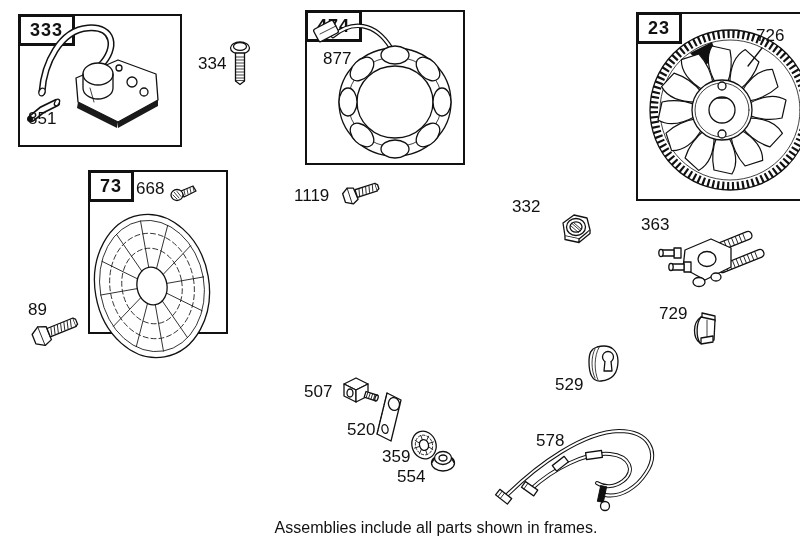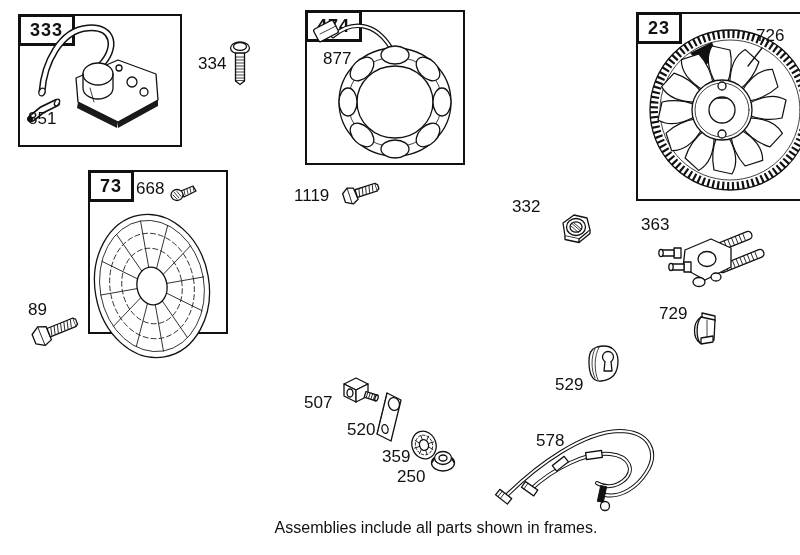--- a/index.html
+++ b/index.html
@@ -221,21 +221,21 @@
   <div class="pn" style="left:555px;top:376px;">529</div>
   <div class="part" style="left:584px;top:342px;">
     <svg width="38" height="44" viewBox="0 0 38 44">
       <path d="M13,5 C28,1 34,10 34,19 C34,31 28,38 17,39 C8,40 5,31 5,20 C5,11 7,7 13,5 Z" class="inkw"></path>
       <path d="M11,7 C7,14 7,28 11,36 M15,5.5 C10,14 10,29 14,38" class="ink thin"></path>
       <circle cx="24" cy="15" r="5.5" class="inkw"></circle>
       <path d="M21,19 L20,29 L28,29 L27,19" class="inkw"></path>
     </svg>
   </div>
 
-  <div class="pn" style="left:304px;top:394px;">507</div>
+  <div class="pn" style="left:304px;top:383px;">507</div>
   <div class="part" style="left:336px;top:374px;">
     <svg width="44" height="38" viewBox="0 0 44 38">
       <polygon points="8,10 20,4 32,10 20,16" class="inkw"></polygon>
       <polygon points="8,10 8,22 20,28 20,16" class="inkw"></polygon>
       <polygon points="20,16 20,28 32,22 32,10" class="inkw"></polygon>
       <ellipse cx="14" cy="19" rx="3" ry="4" class="inkw"></ellipse>
       <g transform="rotate(18 31 21)">
         <rect x="29" y="18" width="12" height="6" class="inkw"></rect>
         <path d="M31,18.5 v5 M33.5,18.5 v5 M36,18.5 v5 M38.5,18.5 v5" class="ink thin"></path>
         <ellipse cx="41" cy="21" rx="1.5" ry="3" class="inkw"></ellipse>
@@ -258,21 +258,21 @@
     <svg width="30" height="34" viewBox="0 0 30 34">
       <g transform="rotate(-18 15 17)">
         <ellipse cx="15" cy="17" rx="12" ry="14" class="inkw"></ellipse>
         <ellipse cx="15" cy="17" rx="8.5" ry="10" class="ink thin" stroke-dasharray="2.5 2"></ellipse>
         <ellipse cx="15" cy="17" rx="4.5" ry="5.5" class="inkw"></ellipse>
         <path d="M15,7 L15,11.5 M22,10 L19,13.5 M25,17 L19.5,17 M22,24 L19,20.5 M15,27 L15,22.5 M8,24 L11,20.5 M5,17 L10.5,17 M8,10 L11,13.5" class="ink thin"></path>
       </g>
     </svg>
   </div>
 
-  <div class="pn" style="left:397px;top:468px;">250</div>
+  <div class="pn" style="left:397px;top:468px;">554</div>
   <div class="part" style="left:429px;top:447px;">
     <svg width="28" height="26" viewBox="0 0 28 26">
       <ellipse cx="14" cy="16" rx="11.5" ry="8" class="inkw"></ellipse>
       <ellipse cx="14" cy="11" rx="8.5" ry="6.5" class="inkw"></ellipse>
       <path d="M5.5,11.5 L3,15.5 M22.5,11.5 L25,15.5" class="ink"></path>
       <ellipse cx="14" cy="11" rx="4" ry="3" class="inkw"></ellipse>
     </svg>
   </div>
 
   <div class="pn" style="left:536px;top:432px;">578</div>

